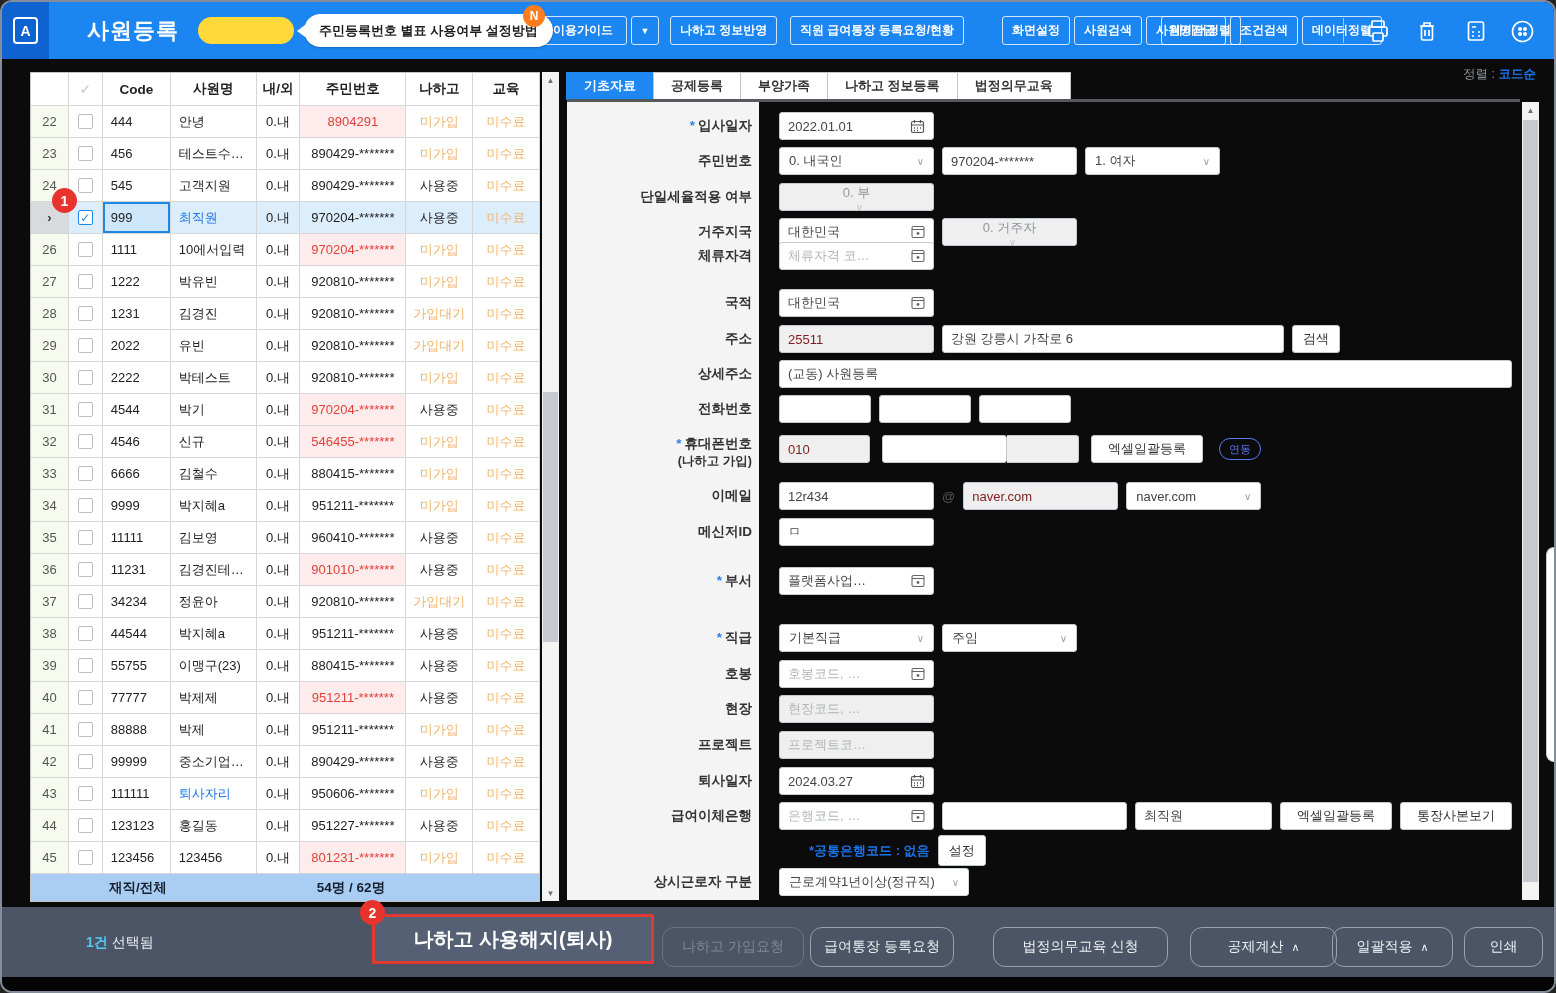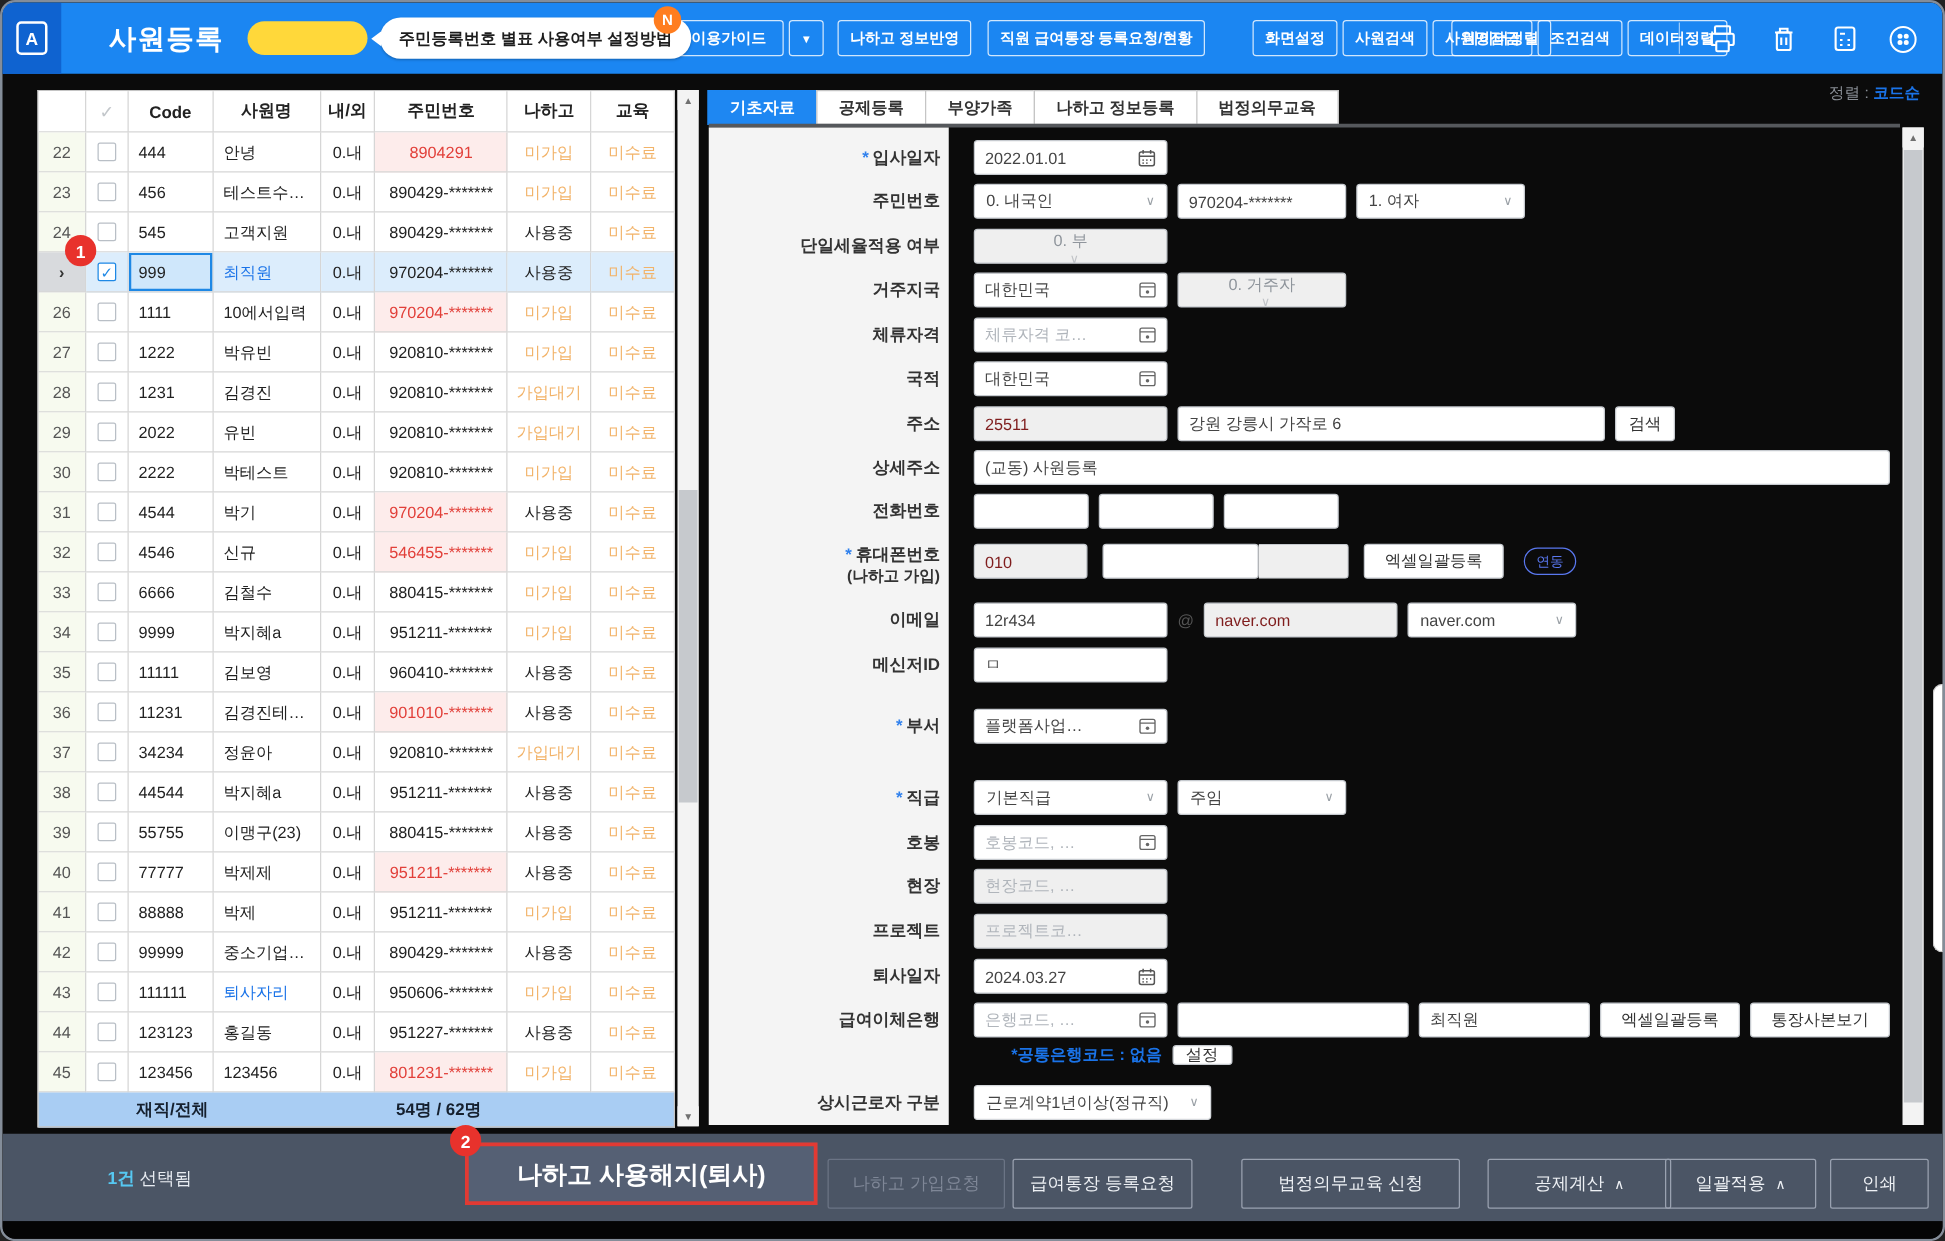--- a/index.html
+++ b/index.html
@@ -113,21 +113,21 @@
   .at { font-size:13px; color:#555; }
   .note { color:#1a73e8; font-size:13px; font-weight:600; white-space:nowrap; }
   .codeicon, .calicon { display:inline-flex; cursor:pointer; flex:none; }
   .sidehandle { position:absolute; left:1544px; top:545px; width:11px; height:215px;
                 border:1px solid #c9c9c9; border-right:none; border-radius:8px 0 0 8px; background:#fff; }
 
   
   .bottombar { position:absolute; left:0; top:905px; width:1556px; height:70px; background:#4b5565; }
   .selinfo { position:absolute; left:84px; top:0; height:70px; line-height:70px; font-size:14px; color:#e8ecf2; }
   .selinfo b { color:#56c8f2; font-weight:600; }
-  .bbtn { position:absolute; top:20px; height:40px; border:1px solid #9aa2b1; border-radius:2px;
+  .bbtn { position:absolute; top:20px; height:40px; border:1px solid #9aa2b1; border-radius:12px;
           background:transparent; color:#eef1f5; font-size:14px; display:flex; align-items:center;
           justify-content:center; cursor:pointer; white-space:nowrap; }
   .bbtn.disabled { color:#7f8797; border-color:#6b7485; cursor:default; }
   .bbtn .caret { font-size:11px; margin-left:8px; }
   .primarybtn { position:absolute; left:370px; top:912px; width:282px; height:50px; background:#57617300;
                 border:3px solid #e23a33; display:flex; align-items:center; justify-content:center;
                 color:#fff; font-size:20px; font-weight:600; background:#556074; cursor:pointer; z-index:5; }
   .blackstrip { position:absolute; left:0; top:975px; width:1556px; height:18px; background:#050505; }
 </style>
 </head>
@@ -573,21 +573,21 @@
             </svg>
           </span>
       </span>
       <span class="sel dis w135">
           <span>0. 거주자</span>
           <span class="arr">∨</span>
         </span>
     </span>
   </div>
 
-  <div class="frow" style="top:252px">
+  <div class="frow" style="top:240px">
     <span class="flabel"><span>체류자격</span></span>
     <span class="fctrl">
       <span class="inp ph w140">
           <span class="val">체류자격 코…</span>
         <span class="codeicon">
             <svg width="14" height="14" viewBox="0 0 14 14" fill="none" stroke="#666" stroke-width="1.1">
               <rect x="1" y="1.5" width="12" height="11" rx="1.5"></rect>
               <path d="M1 4.5h12"></path>
               <circle cx="7" cy="8.5" r="1.4" fill="#666" stroke="none"></circle>
             </svg>
@@ -784,21 +784,21 @@
           <span class="val">최직원</span>
         </span>
       <button class="btn w112">엑셀일괄등록</button>
       <button class="btn w112">통장사본보기</button>
     </span>
   </div>
 
   <div class="frow" style="top:833px">
     <span class="fctrl" style="left:242px">
       <span class="note">*공통은행코드 : 없음</span>
-      <button class="btn" style="height:16px">설정</button>
+      <button class="btn" style="height:31px">설정</button>
     </span>
   </div>
 
   <div class="frow" style="top:866px">
     <span class="flabel"><span>상시근로자 구분</span></span>
     <span class="fctrl">
       <span class="sel w190" style="border-color:#d5d8dc">
           <span>근로계약1년이상(정규직)</span>
           <span class="arr">∨</span>
         </span>

